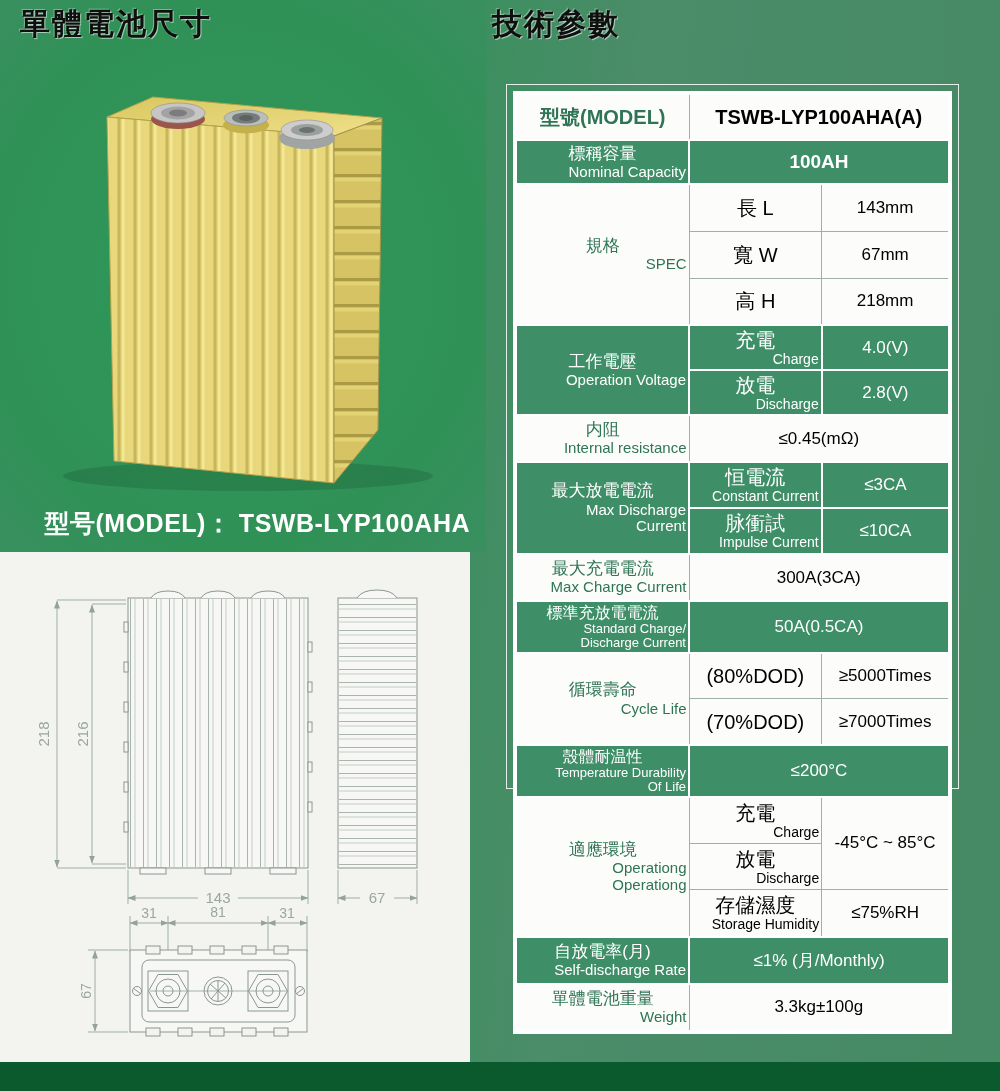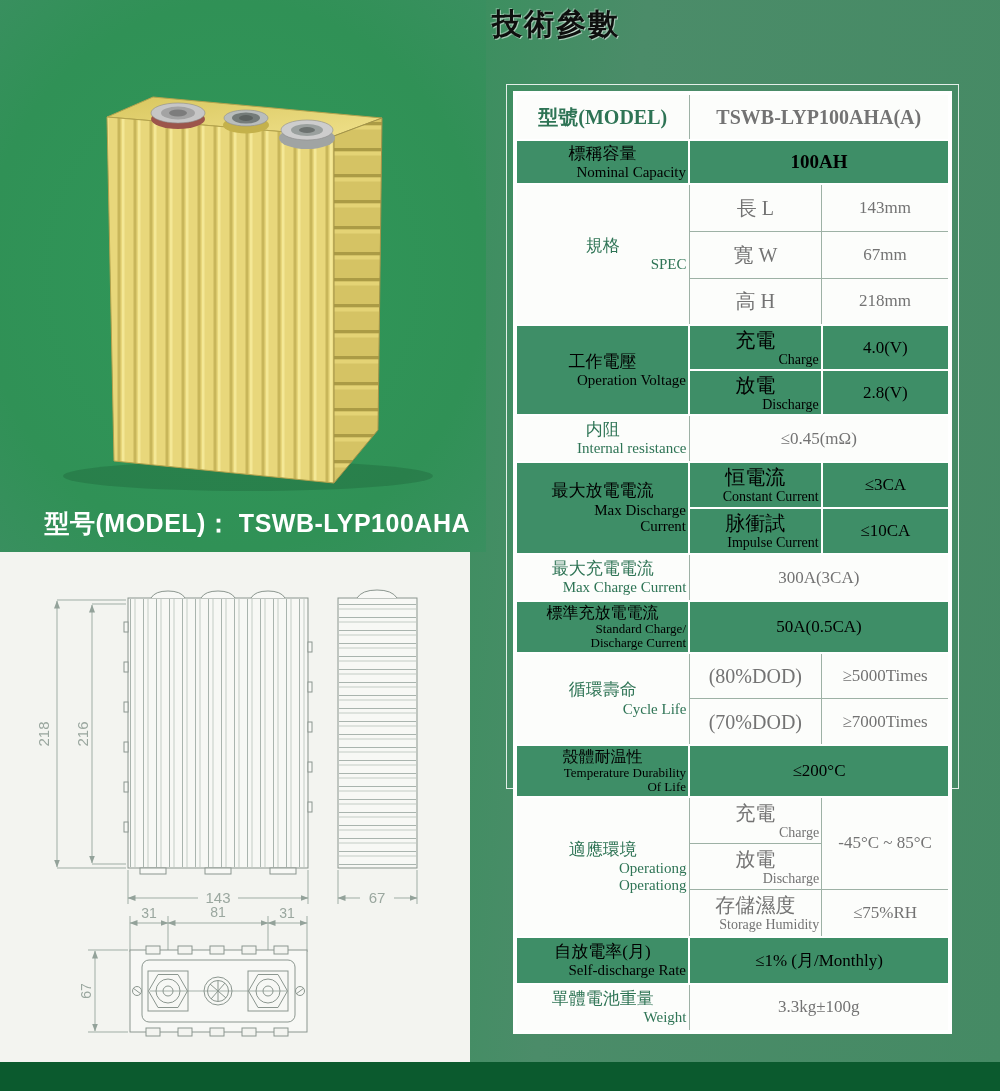--- a/index.html
+++ b/index.html
@@ -19,48 +19,49 @@
   
   .battery-svg{position:absolute;left:10px;top:70px;}
   .model-caption{position:absolute;left:20px;top:507px;width:450px;text-align:right;
           font-size:25px;font-weight:bold;color:#ffffff;letter-spacing:.5px;}
   
   .drawing-panel{position:absolute;left:0;top:552px;width:470px;height:510px;background:#f3f4f0;}
   
   .bottom-band{position:absolute;left:0;top:1062px;width:1000px;height:29px;background:#0b5a2e;}
   
   .table-frame{position:absolute;left:506px;top:84px;width:453px;height:705px;
-          border:1px solid rgba(255,255,255,.85);padding:6px;box-sizing:border-box;font-family:Liberation Serif, serif;}
+          border:1px solid rgba(255,255,255,.85);padding:6px;box-sizing:border-box;}
   table.spec{width:100%;height:938px;border-collapse:collapse;table-layout:fixed;
           border:4px solid #fff;}
   table.spec td{vertical-align:middle;text-align:center;padding:1px 2px;overflow:hidden;}
   tr.wr td{background:#fcfdfb;border:1px solid #9db1a5;}
-  tr.gr td{background:#3e8e67;border:2px solid #ffffff;color:#000000;}
+  tr.gr td{background:#3e8e67;border:2px solid #ffffff;color:#ffffff;}
   tr.wr .c1{color:#2e7455;}
-  tr.wr .sub,tr.wr .val{color:#737373;}
+  tr.wr .sub,tr.wr .val{color:#000000;}
   .zh{font-size:17px;line-height:1.2;}
   .en{font-size:15px;line-height:1.1;text-align:right;}
   .sub .zh{font-size:20px;}
   .sub .en{font-size:14px;}
   .val{font-size:17px;}
   .sm{font-size:13px;}
   .model-row td{background:#fcfdfb;}
   .model-row .c1{font-size:20px;font-weight:bold;color:#101010;}
   .model-row .val{font-size:20px;font-weight:bold;color:#101010;}
   .cap-val{font-size:19px;font-weight:bold;}
   .h44{height:44px}.h45{height:45px}.h46{height:46px}.h47{height:47px}.h48{height:48px}
 </style>
 </head>
 <body>
 
 <div class="page">
 
   <div class="photo-area"></div>
 
   <div class="hdr hdr-left">
+    <div class="hdr-zh">單體電池尺寸</div>
   </div>
 
   <div class="hdr hdr-right">
     <div class="hdr-zh">技術參數</div>
   </div>
 
   <svg class="battery-svg" width="460" height="480" viewBox="0 0 460 480">
     <defs>
       <linearGradient id="topGrad" x1="0" y1="0" x2="1" y2="1">
         <stop offset="0" stop-color="#d9c75f"></stop>

